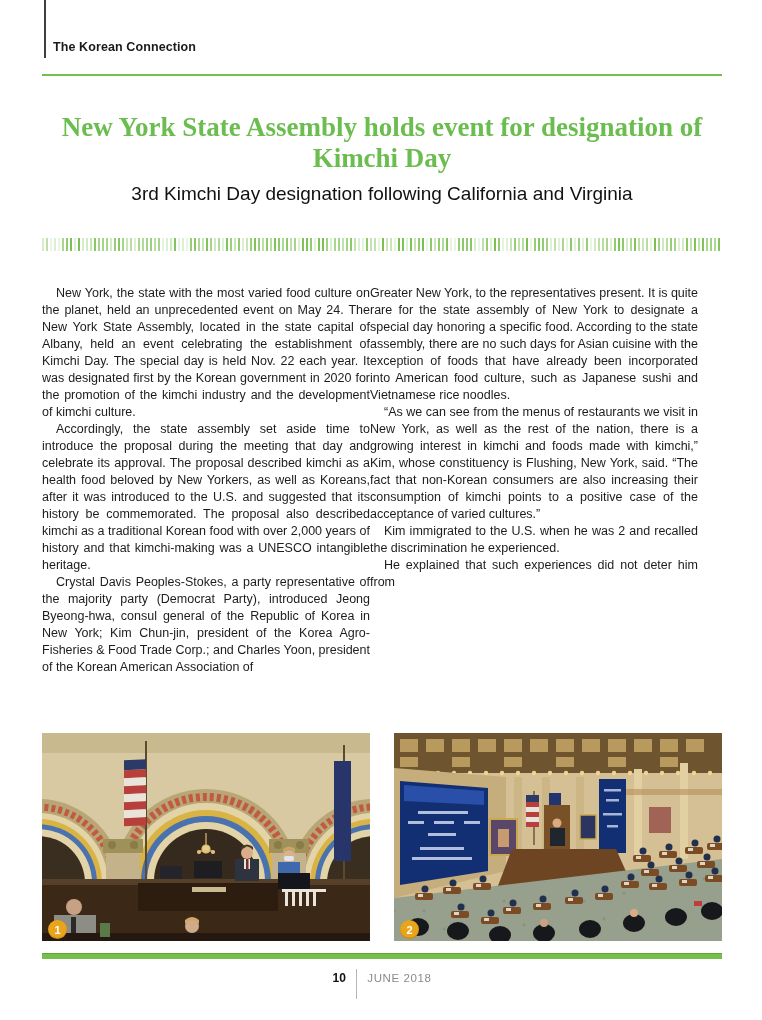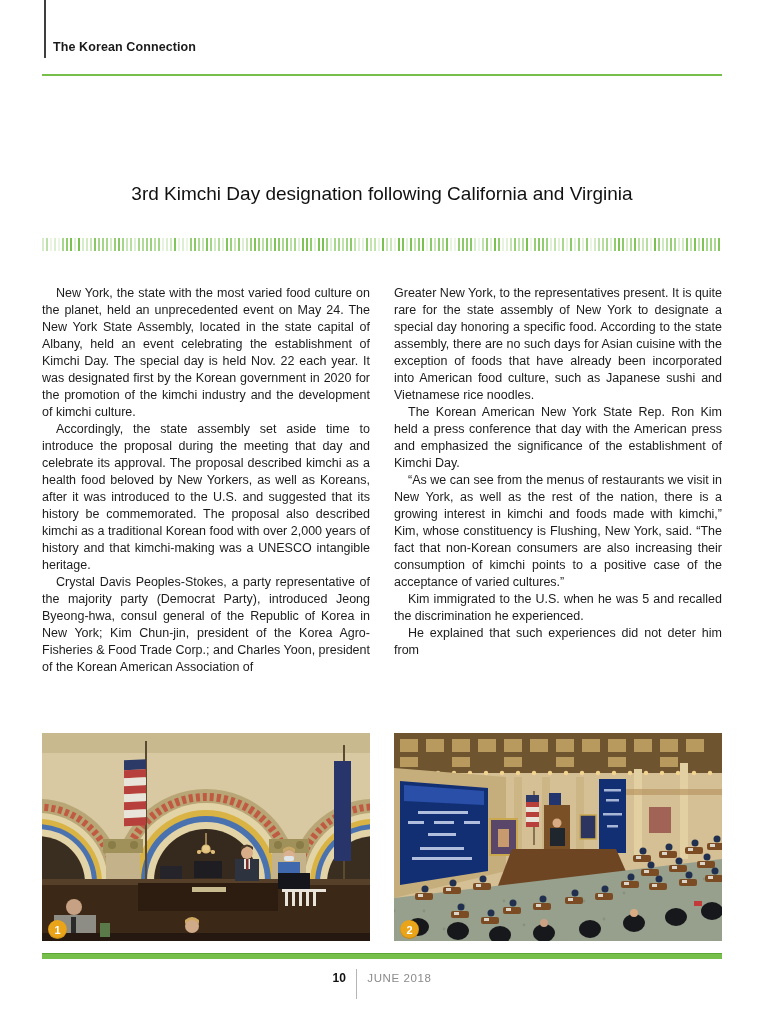--- a/index.html
+++ b/index.html
@@ -14,21 +14,21 @@
   
   .title{position:absolute;left:42px;top:112px;width:680px;text-align:center;
     font-family:"Liberation Serif",serif;font-weight:bold;font-size:27px;line-height:31px;
     color:var(--accent-green,#6abd4e);}
   .subtitle{position:absolute;left:42px;top:183px;width:680px;text-align:center;
     font-size:19px;font-weight:normal;color:#111;margin:0;}
   
   .barcode{position:absolute;left:42px;top:238px;width:680px;height:13px;display:flex;gap:2px;overflow:hidden;}
   .barcode i{flex:0 0 2px;height:100%;background:var(--rule-green,#76bf4b);}
   
-  .columns{position:absolute;left:42px;top:285px;width:680px;display:flex;gap:24px;}
+  .columns{position:absolute;left:42px;top:285px;width:680px;display:flex;}
   .col{width:328px;font-size:12.5px;line-height:17px;text-align:justify;color:#1c1c1c;}
   .col p{margin:0;text-indent:14px;}
   .col p.noindent{text-indent:0;}
   .subheading{margin:9px 0 5px 0;font-size:13px;line-height:17.5px;font-weight:bold;
     color:var(--subheading-green,#4db53e);text-align:justify;}
   
   .photos{position:absolute;left:42px;top:733px;width:680px;display:flex;gap:24px;}
   figure{margin:0;position:relative;width:328px;height:208px;}
   figure svg{display:block;width:328px;height:208px;}
   .badge{position:absolute;left:6px;bottom:2px;width:19px;height:19px;border-radius:50%;
@@ -43,20 +43,24 @@
 </style>
 </head>
 <body>
 
 <div class="page">
 
   <div class="kicker-rule"></div>
   <div class="kicker">The Korean Connection</div>
   <div class="top-rule"></div>
 
+  <div class="title">
+    <div>New York State Assembly holds event for designation of</div>
+    <div>Kimchi Day</div>
+  </div>
   <h2 class="subtitle">3rd Kimchi Day designation following California and Virginia</h2>
 
   <div class="barcode">
       <i style="opacity: 0.29;"></i>
       <i style="opacity: 0.49;"></i>
       <i style="opacity: 0.15;"></i>
       <i style="opacity: 0.25;"></i>
       <i style="opacity: 0.15;"></i>
       <i style="opacity: 0.63;"></i>
       <i style="opacity: 0.8;"></i>
@@ -226,23 +230,22 @@
     </div>
 
   <div class="columns">
     <div class="col">
       <p>New York, the state with the most varied food culture on the planet, held an unprecedented event on May 24. The New York State Assembly, located in the state capital of Albany, held an event celebrating the establishment of Kimchi Day. The special day is held Nov. 22 each year. It was designated first by the Korean government in 2020 for the promotion of the kimchi industry and the development of kimchi culture.</p>
       <p>Accordingly, the state assembly set aside time to introduce the proposal during the meeting that day and celebrate its approval. The proposal described kimchi as a health food beloved by New Yorkers, as well as Koreans, after it was introduced to the U.S. and suggested that its history be commemorated. The proposal also described kimchi as a traditional Korean food with over 2,000 years of history and that kimchi-making was a UNESCO intangible heritage.</p>
       <p>Crystal Davis Peoples-Stokes, a party representative of the majority party (Democrat Party), introduced Jeong Byeong-hwa, consul general of the Republic of Korea in New York; Kim Chun-jin, president of the Korea Agro-Fisheries &amp; Food Trade Corp.; and Charles Yoon, president of the Korean American Association of</p>
     </div>
     <div class="col">
       <p class="noindent">Greater New York, to the representatives present. It is quite rare for the state assembly of New York to designate a special day honoring a specific food. According to the state assembly, there are no such days for Asian cuisine with the exception of foods that have already been incorporated into American food culture, such as Japanese sushi and Vietnamese rice noodles.</p>
-      <p>The Korean American New York State Rep. Ron Kim held a press conference that day with the American press and emphasized the significance of the establishment of Kimchi Day.</p>
       <p>“As we can see from the menus of restaurants we visit in New York, as well as the rest of the nation, there is a growing interest in kimchi and foods made with kimchi,” Kim, whose constituency is Flushing, New York, said. “The fact that non-Korean consumers are also increasing their consumption of kimchi points to a positive case of the acceptance of varied cultures.”</p>
-      <p>Kim immigrated to the U.S. when he was 5 and recalled the discrimination he experienced.</p>
+      <p>Kim immigrated to the U.S. when he was 2 and recalled the discrimination he experienced.</p>
       <p>He explained that such experiences did not deter him from</p>
     </div>
   </div>
 
   <div class="photos">
 
     <figure>
       <svg viewBox="0 0 328 208" preserveAspectRatio="none">
         <rect width="328" height="208" fill="#d8c9a2"></rect>
         <rect width="328" height="20" fill="#c9b98f"></rect>

